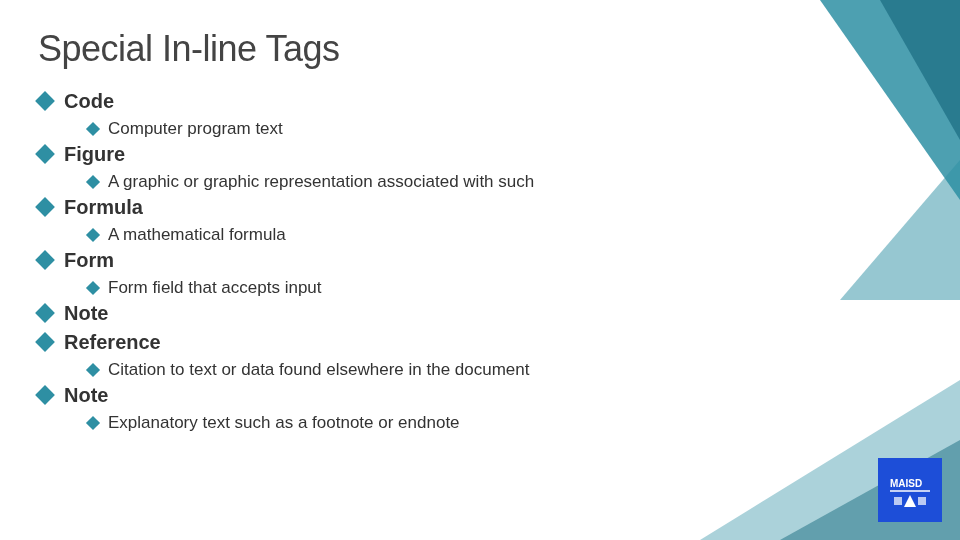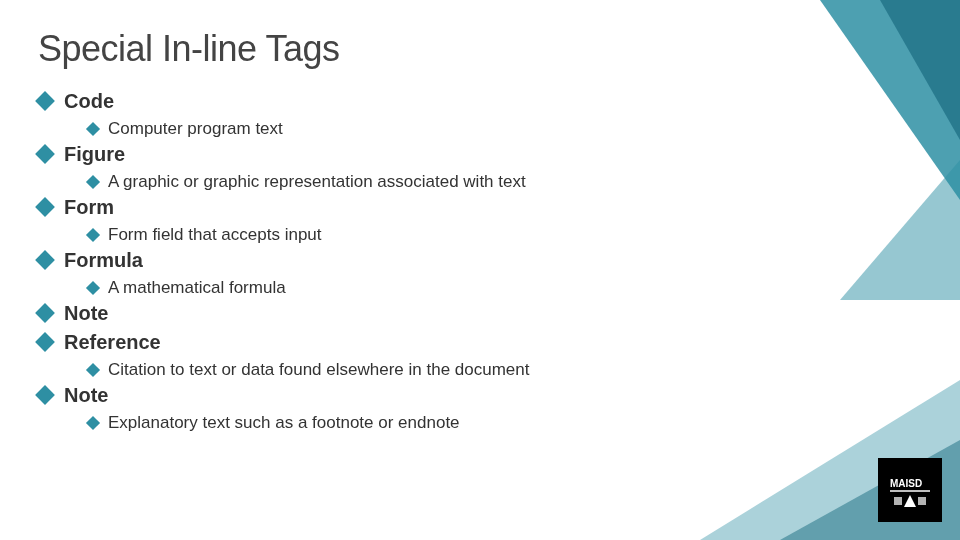--- a/index.html
+++ b/index.html
@@ -107,21 +107,21 @@
       margin-bottom: 4px;
     }
 
     
     .logo-area {
       position: absolute;
       bottom: 18px;
       right: 18px;
       width: 64px;
       height: 64px;
-      background: #000000;
+      background: #1d4ed8;
       display: flex;
       align-items: center;
       justify-content: center;
     }
 
     .logo-text {
       color: white;
       font-size: 9px;
       font-weight: 700;
       text-align: center;
@@ -157,41 +157,41 @@
           <span class="sub-label">Computer program text</span>
         </div>
       </div>
       <div class="item-group">
         <div class="main-item">
           <div class="bullet-diamond"></div>
           <span class="main-label">Figure</span>
         </div>
         <div class="sub-item">
           <div class="bullet-diamond-small"></div>
-          <span class="sub-label">A graphic or graphic representation associated with text</span>
+          <span class="sub-label">A graphic or graphic representation associated with such</span>
+        </div>
+      </div>
+      <div class="item-group">
+        <div class="main-item">
+          <div class="bullet-diamond"></div>
+          <span class="main-label">Formula</span>
+        </div>
+        <div class="sub-item">
+          <div class="bullet-diamond-small"></div>
+          <span class="sub-label">A mathematical formula</span>
         </div>
       </div>
       <div class="item-group">
         <div class="main-item">
           <div class="bullet-diamond"></div>
           <span class="main-label">Form</span>
         </div>
         <div class="sub-item">
           <div class="bullet-diamond-small"></div>
           <span class="sub-label">Form field that accepts input</span>
-        </div>
-      </div>
-      <div class="item-group">
-        <div class="main-item">
-          <div class="bullet-diamond"></div>
-          <span class="main-label">Formula</span>
-        </div>
-        <div class="sub-item">
-          <div class="bullet-diamond-small"></div>
-          <span class="sub-label">A mathematical formula</span>
         </div>
       </div>
       <div class="item-group">
         <div class="main-item">
           <div class="bullet-diamond"></div>
           <span class="main-label">Note</span>
         </div>
       </div>
       <div class="item-group">
         <div class="main-item">

